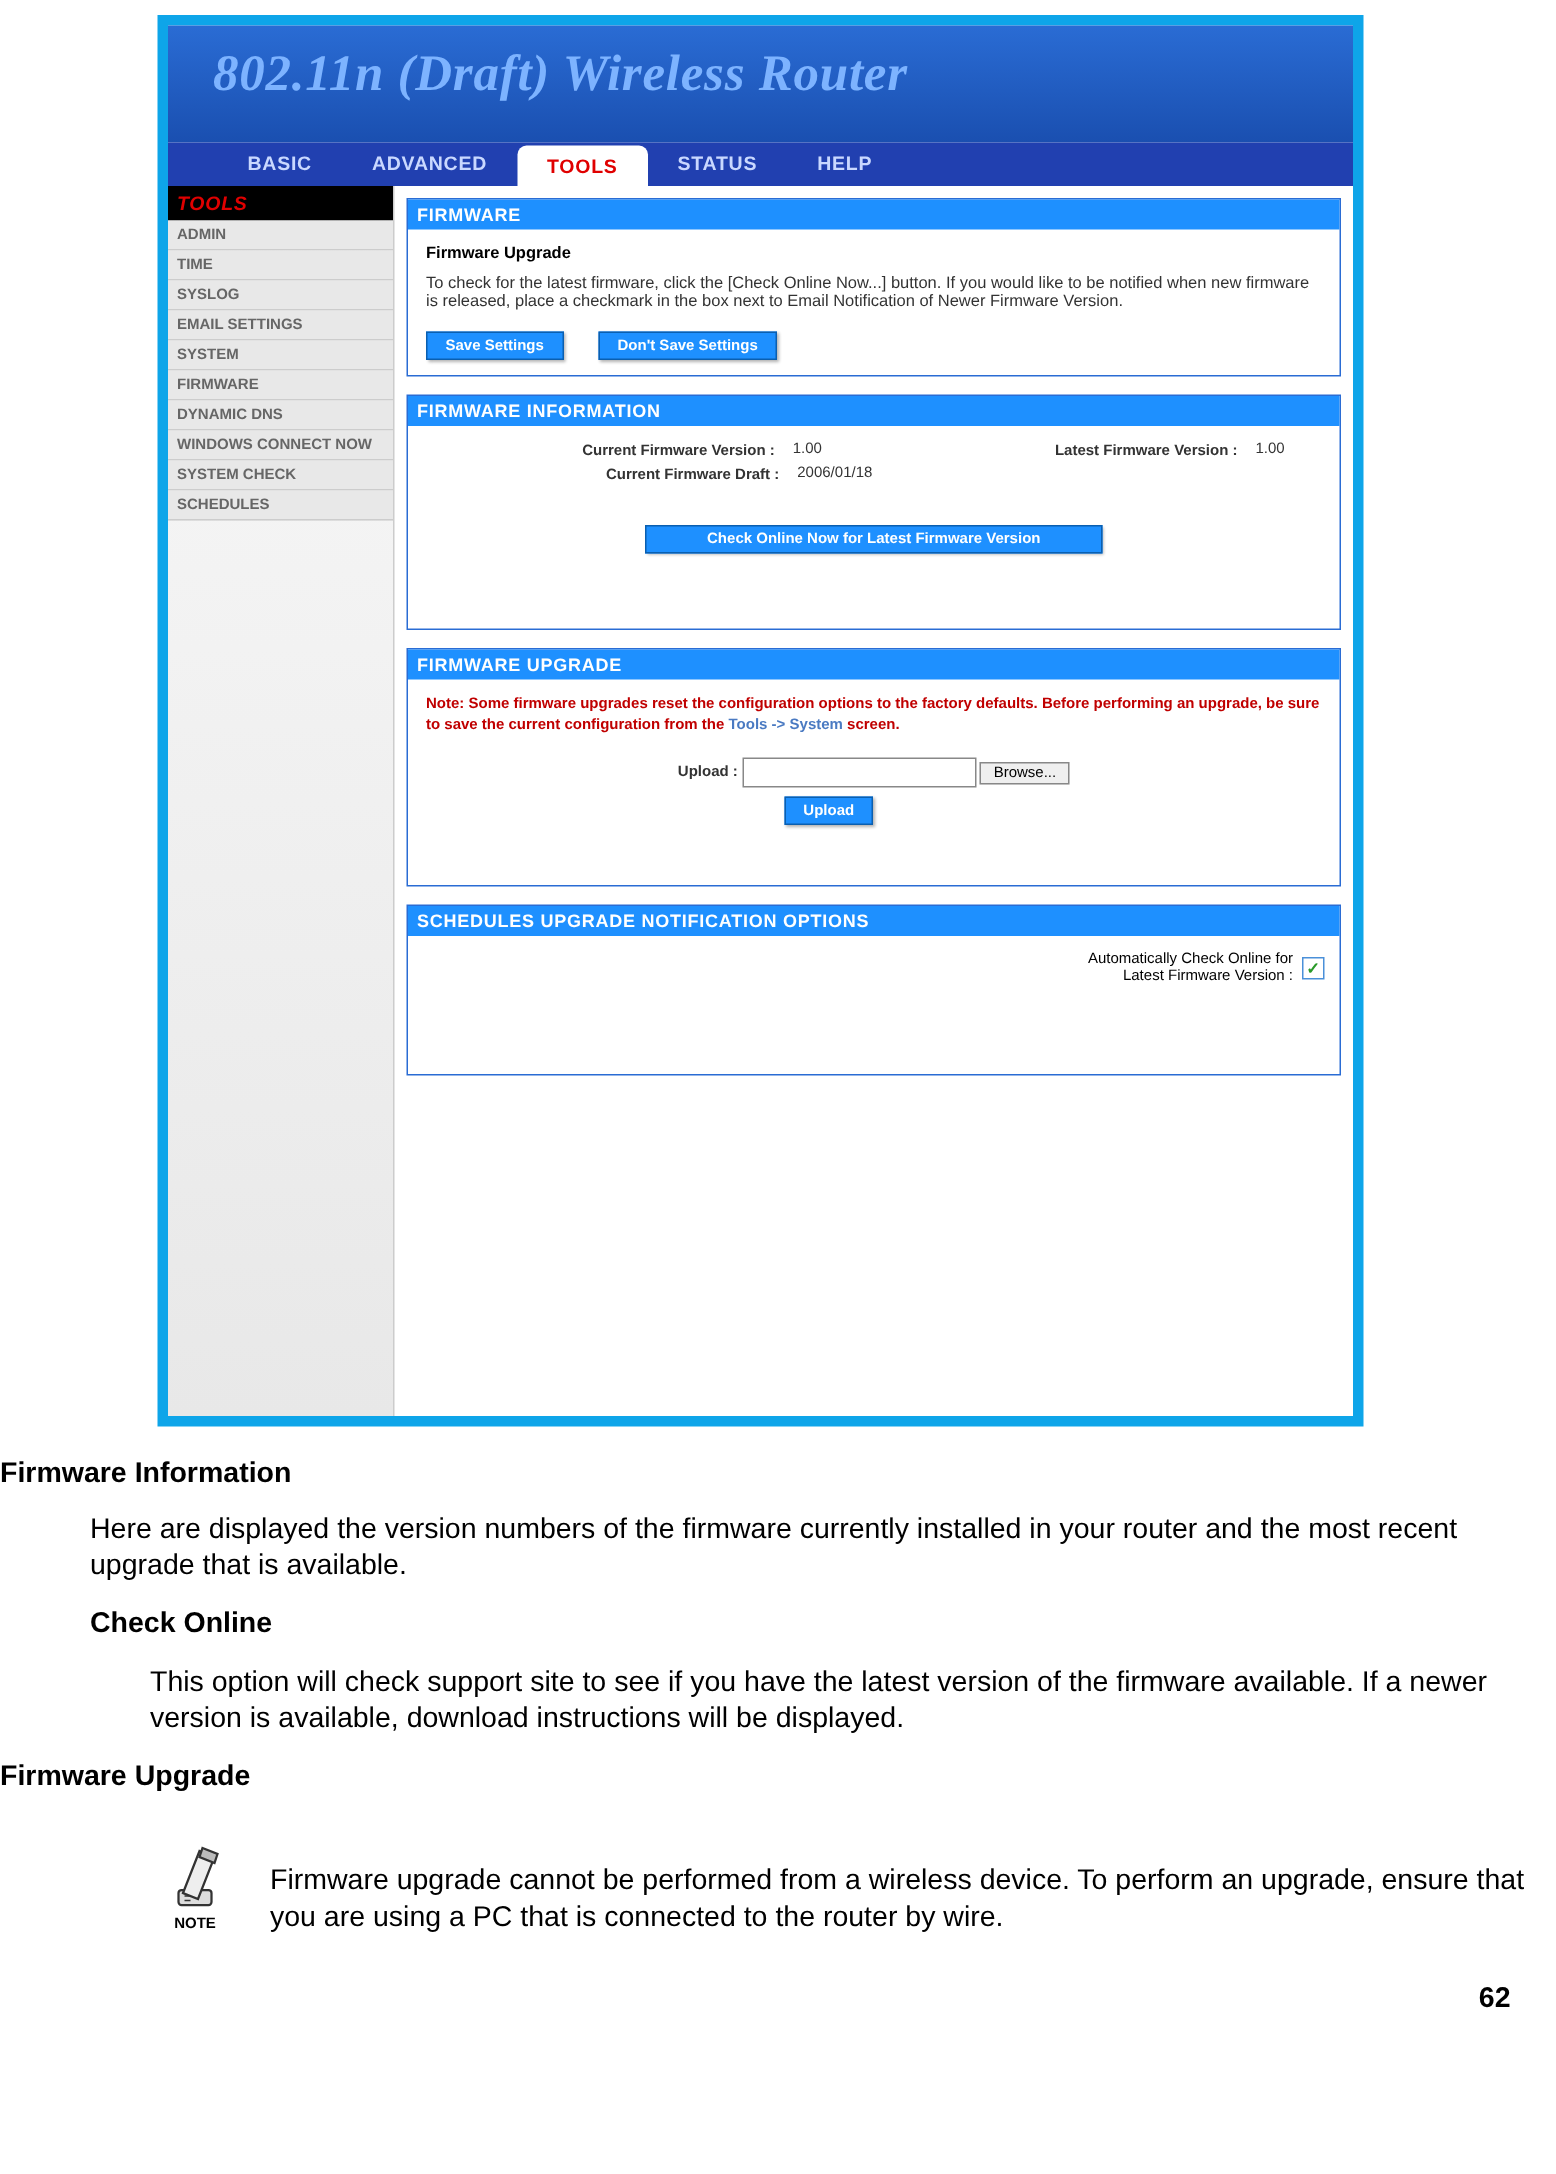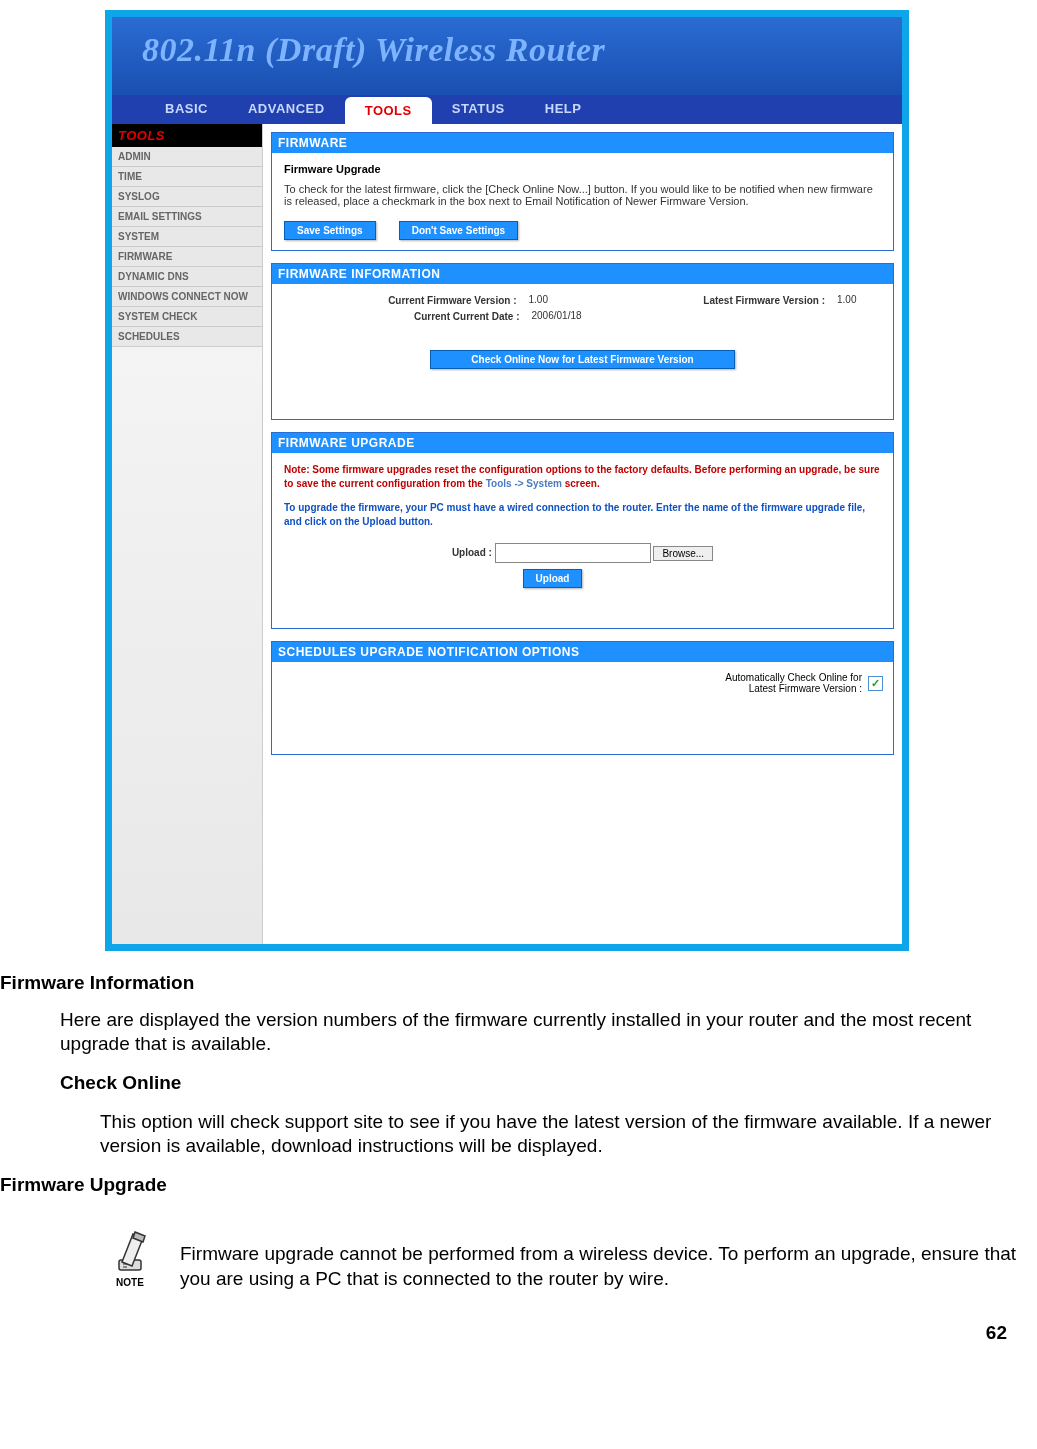--- a/index.html
+++ b/index.html
@@ -287,39 +287,38 @@
               <span class="info-row">Current Firmware Version :</span>
             </div>
             <div style="width:70px;text-align:left;" class="info-row"><span class="val">1.00</span></div>
             <div style="flex:1;text-align:right;padding-right:6px;">
               <span class="info-row">Latest Firmware Version :</span>
             </div>
             <div style="width:50px;text-align:left;" class="info-row"><span class="val">1.00</span></div>
           </div>
           <div style="display:flex;margin-top:4px;">
             <div style="flex:1;text-align:right;padding-right:6px;">
-              <span class="info-row">Current Current Date :</span>
+              <span class="info-row">Current Firmware Draft :</span>
             </div>
             <div style="width:70px;text-align:left;" class="info-row"><span class="val">2006/01/18</span></div>
             <div style="flex:1;"></div>
                 <div style="width:50px;"></div>
           </div>
           <div style="text-align:center;margin:28px 0 40px 0;">
             <span class="blue-btn" style="padding:3px 40px;">Check Online Now for Latest Firmware Version</span>
           </div>
         </div>
       </div>
 
       <div class="panel">
         <div class="panel-hdr">FIRMWARE UPGRADE</div>
         <div class="panel-body">
           <div class="red-note">
             <span>Note: Some firmware upgrades reset the configuration options to the factory defaults. Before performing an upgrade, be sure to save the current configuration from the </span><span class="link-blue">Tools -&gt; System</span><span> screen.</span>
           </div>
-          <div class="blue-note">To upgrade the firmware, your PC must have a wired connection to the router. Enter the name of the firmware upgrade file, and click on the Upload button.</div>
           <div class="upload-row">
             <span>Upload :</span>
             <input type="text" style="">
             <button class="browse-btn">Browse...</button>
           </div>
           <div style="text-align:center;margin-top:6px;margin-bottom:30px;">
             <span class="blue-btn" style="margin-left:-60px;">Upload</span>
           </div>
         </div>
       </div>

